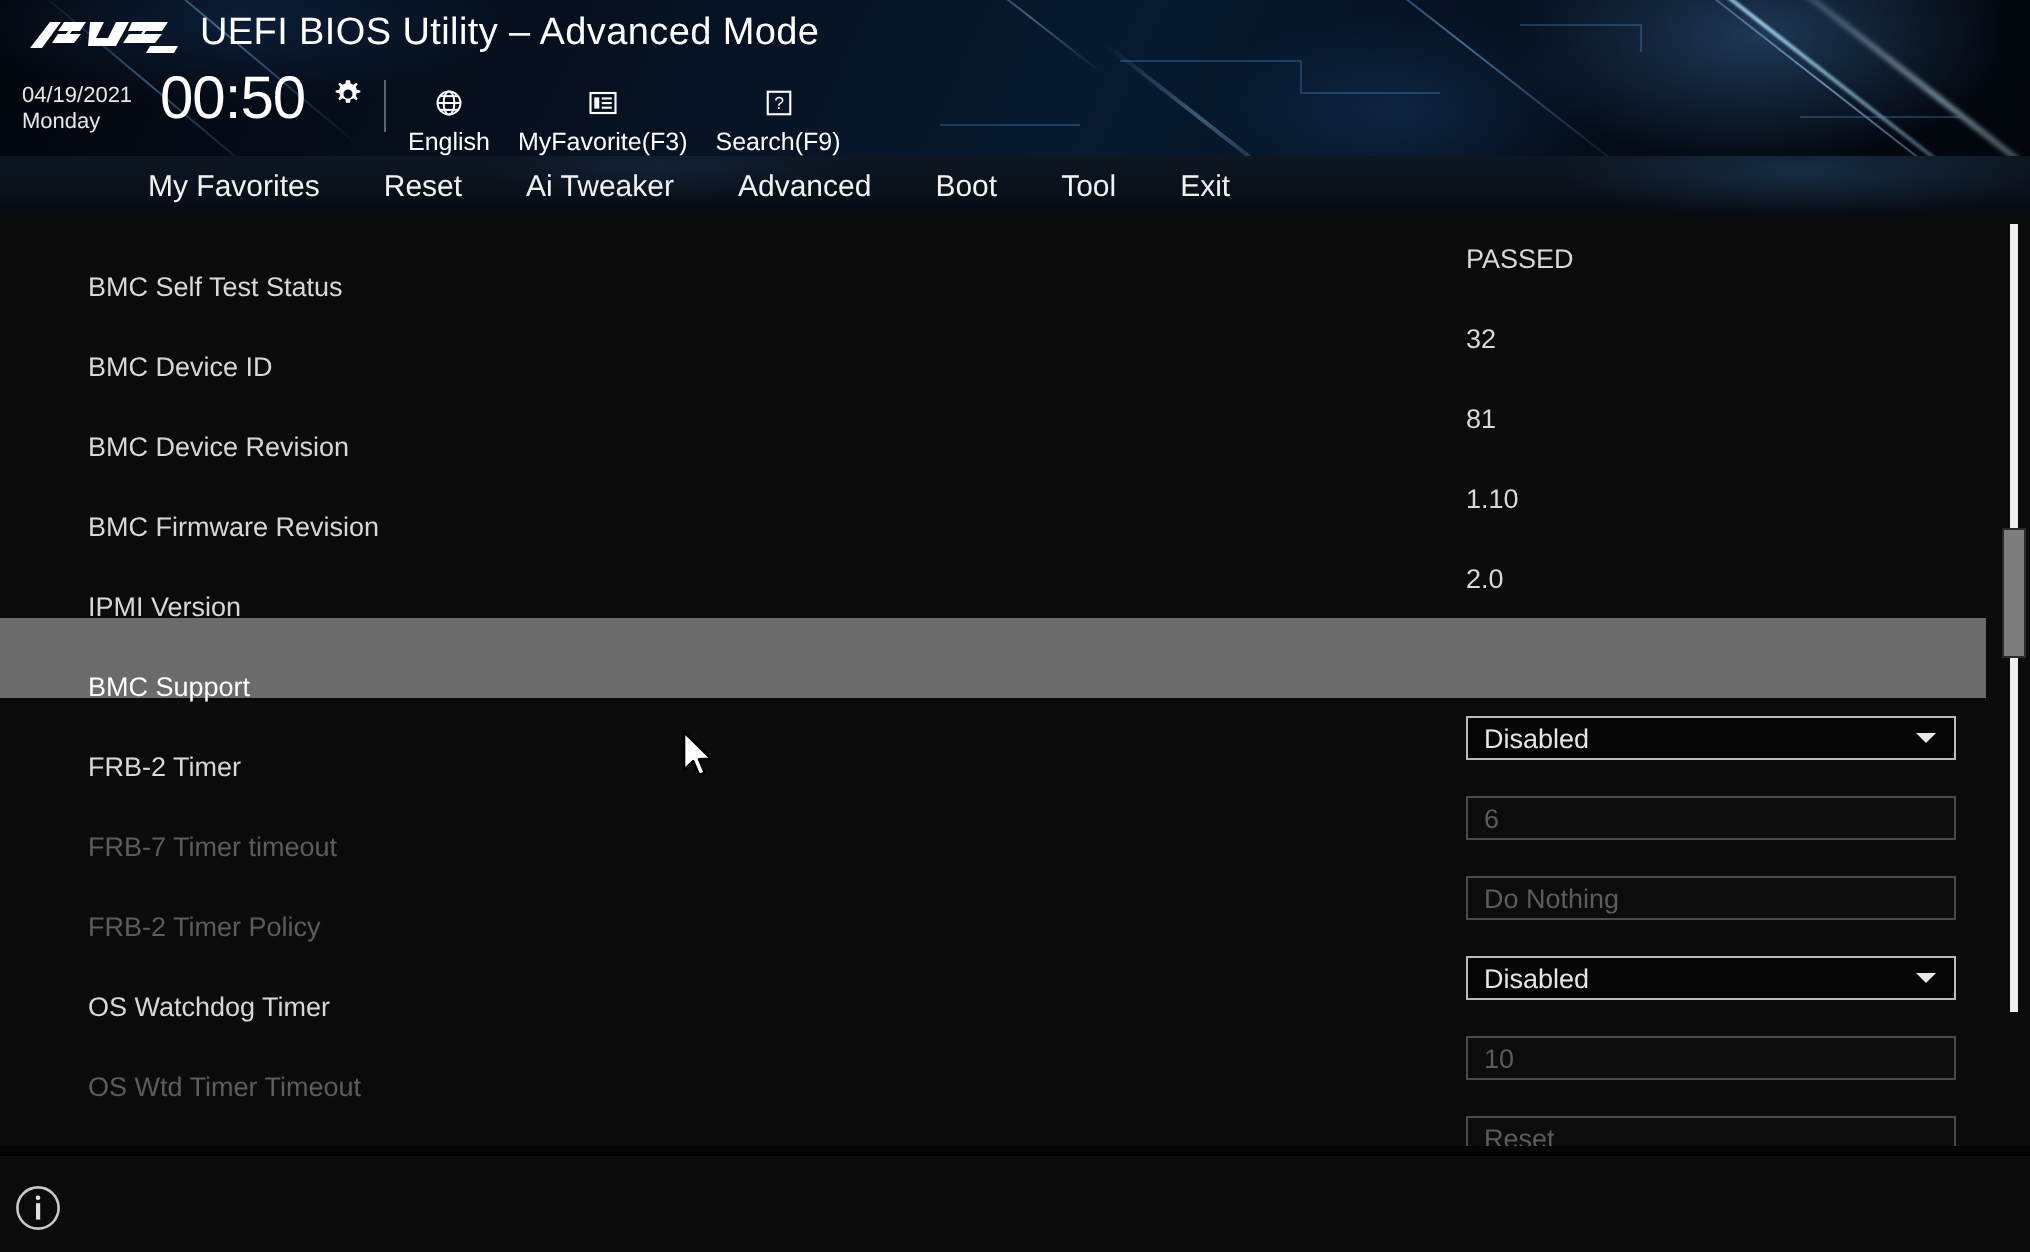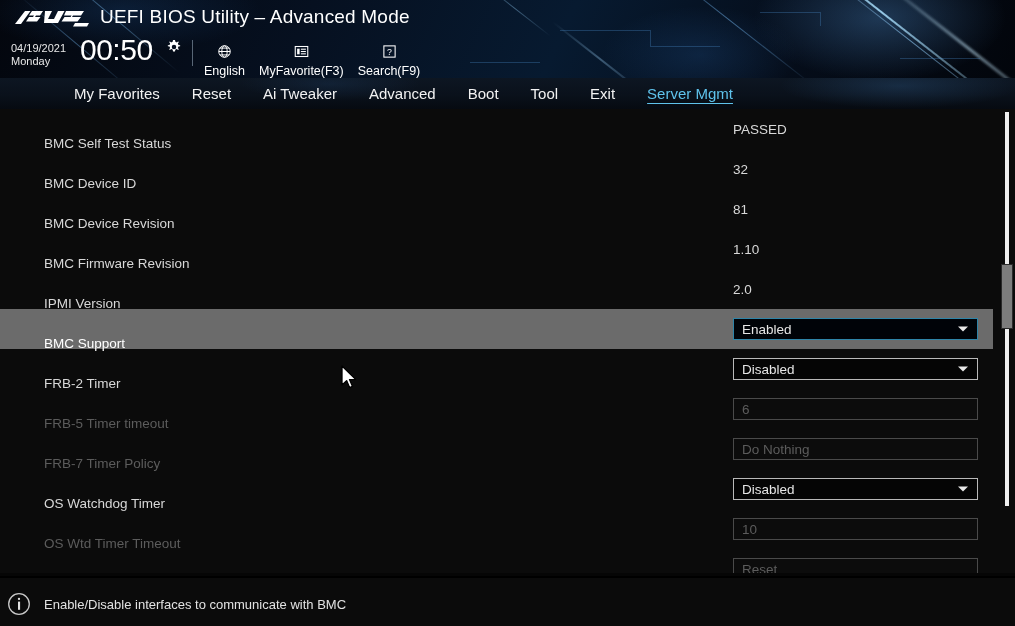--- a/index.html
+++ b/index.html
@@ -268,21 +268,20 @@
 
   <div class="tabbar">
     <div class="tabs" id="tabs-container">
         <div class="tab">My Favorites</div>
         <div class="tab">Reset</div>
         <div class="tab">Ai Tweaker</div>
         <div class="tab">Advanced</div>
         <div class="tab">Boot</div>
         <div class="tab">Tool</div>
         <div class="tab">Exit</div>
-        <div class="tab active">Server Mgmt</div>
       </div>
   </div>
 
   <div class="content">
     <div id="rows-container">
         <div class="row">
           <div class="label">BMC Self Test Status</div>
           <div class="value">PASSED</div>
         </div>
         <div class="row">
@@ -296,40 +295,36 @@
         <div class="row">
           <div class="label">BMC Firmware Revision</div>
           <div class="value">1.10</div>
         </div>
         <div class="row">
           <div class="label">IPMI Version</div>
           <div class="value">2.0</div>
         </div>
         <div class="row hl">
           <div class="label">BMC Support</div>
-          <div class="field focused">
-            <span class="ftext">Enabled</span>
-            <span class="caret"></span>
-          </div>
         </div>
         <div class="row">
           <div class="label">FRB-2 Timer</div>
           <div class="field">
             <span class="ftext">Disabled</span>
             <span class="caret"></span>
           </div>
         </div>
         <div class="row dim">
-          <div class="label">FRB-5 Timer timeout</div>
+          <div class="label">FRB-7 Timer timeout</div>
           <div class="field disabled">
             <span class="ftext">6</span>
           </div>
         </div>
         <div class="row dim">
-          <div class="label">FRB-7 Timer Policy</div>
+          <div class="label">FRB-2 Timer Policy</div>
           <div class="field disabled">
             <span class="ftext">Do Nothing</span>
           </div>
         </div>
         <div class="row">
           <div class="label">OS Watchdog Timer</div>
           <div class="field">
             <span class="ftext">Disabled</span>
             <span class="caret"></span>
           </div>
@@ -359,16 +354,15 @@
   </div>
 
   <div class="footer">
     <div class="info-icon">
       <svg width="24" height="24" viewBox="0 0 24 24">
         <circle cx="12" cy="12" r="10.3" fill="none" stroke="#c8c8c8" stroke-width="1.3"></circle>
         <circle cx="12" cy="6.9" r="1.15" fill="#e2e2e2"></circle>
         <rect x="11" y="9.6" width="2.1" height="8.2" fill="#e2e2e2"></rect>
       </svg>
     </div>
-    <div class="footer-text">Enable/Disable interfaces to communicate with BMC</div>
   </div>
 
 </div>
 
 </body></html>

